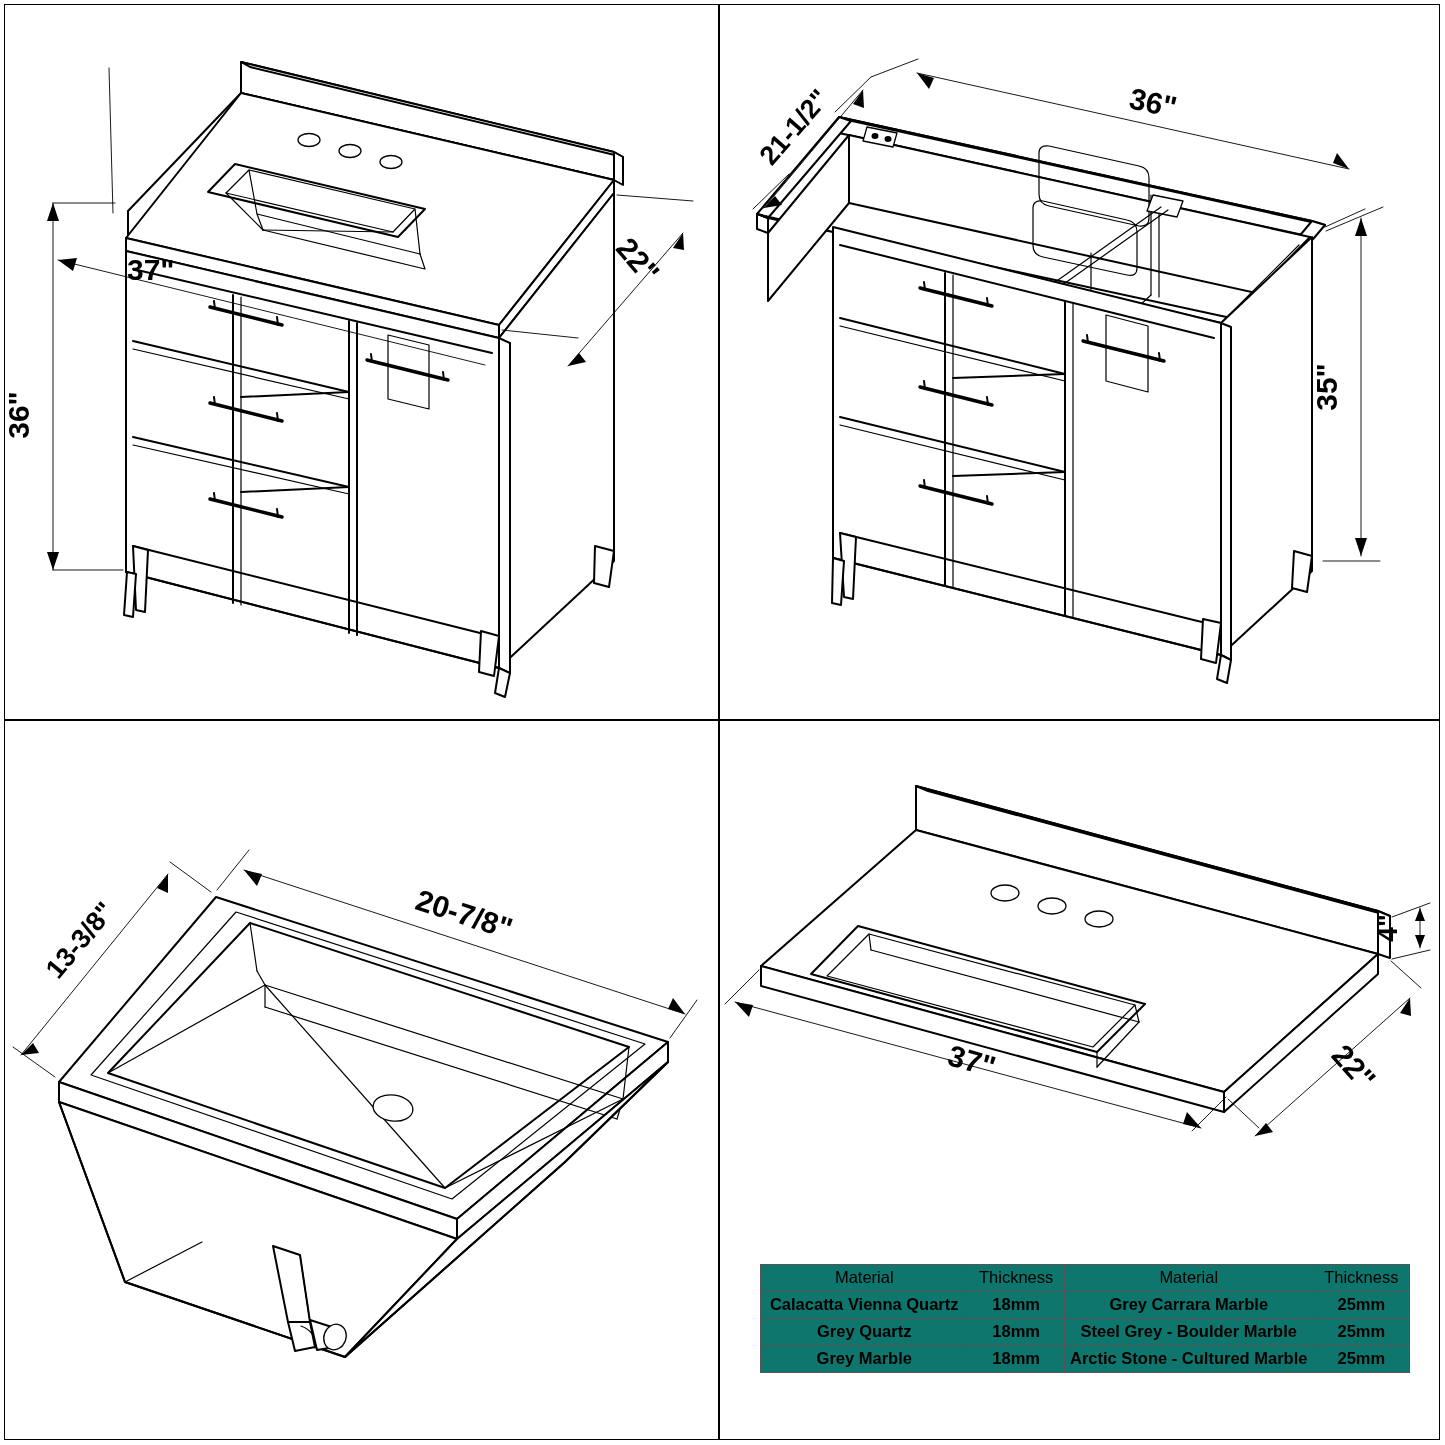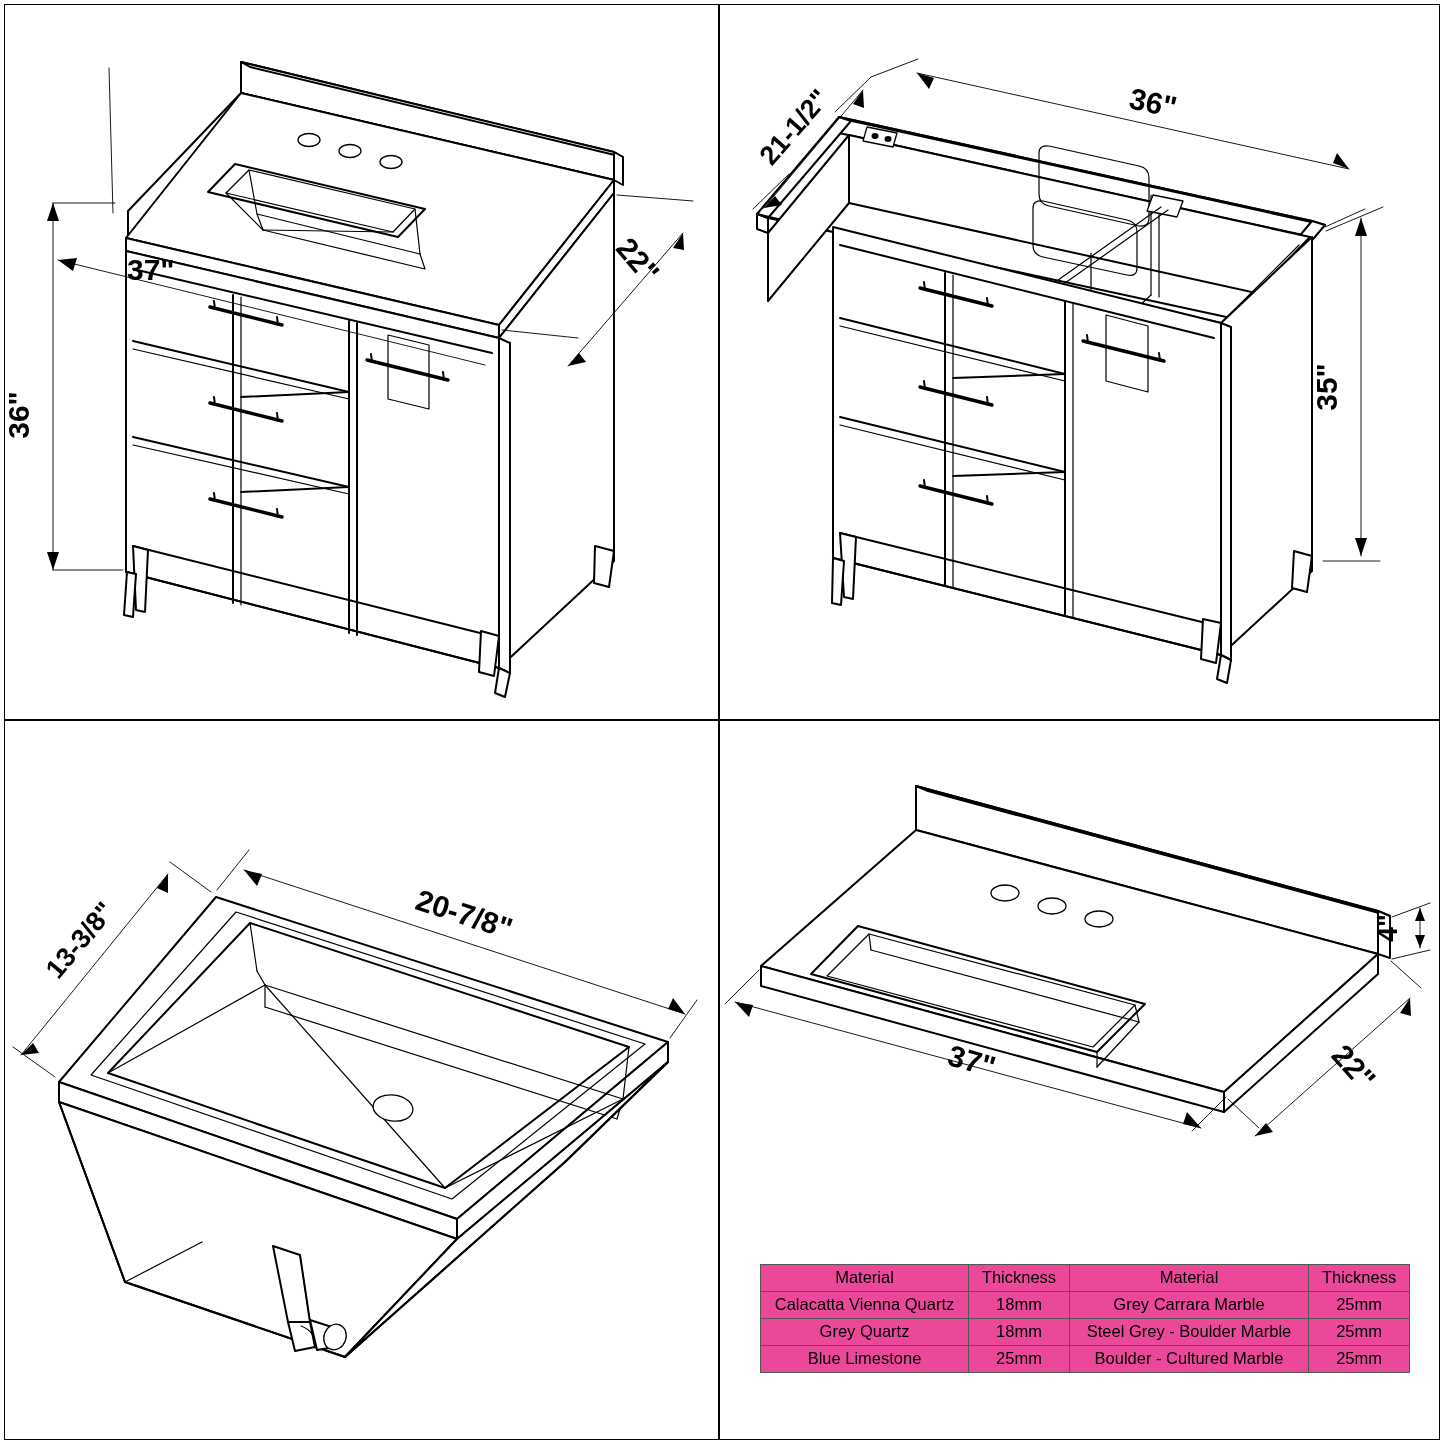--- a/index.html
+++ b/index.html
@@ -57,32 +57,32 @@
   
   #material-table-wrap {
     position: absolute;
     left: 760px;
     top: 1264px;
     width: 650px;
   }
   table.material-table {
     border-collapse: collapse;
     width: 650px;
-    background: #ec4899;
+    background: #0f766e;
   }
   table.material-table td, table.material-table th {
     border: 1px solid #555555;
     font-family: "Liberation Sans", sans-serif;
     font-size: 16.5px;
     color: #000000;
     text-align: center;
     padding: 2px 4px;
     height: 22px;
     line-height: 1.05;
-    font-weight: normal;
+    font-weight: bold;
     white-space: nowrap;
   }
   table.material-table tr.header-row td {
     font-weight: normal;
   }
   table.material-table td.col-mat  { width: 208px; }
   table.material-table td.col-thk  { width: 100px; }
   table.material-table td.col-mat2 { width: 242px; }
   table.material-table td.col-thk2 { width: 100px; }
 
@@ -465,22 +465,22 @@
           <td class="col-mat2">Grey Carrara Marble</td>
           <td class="col-thk2">25mm</td>
         </tr>
         <tr>
           <td class="col-mat">Grey Quartz</td>
           <td class="col-thk">18mm</td>
           <td class="col-mat2">Steel Grey - Boulder Marble</td>
           <td class="col-thk2">25mm</td>
         </tr>
         <tr>
-          <td class="col-mat">Blue Limestone</td>
-          <td class="col-thk">25mm</td>
-          <td class="col-mat2">Boulder - Cultured Marble</td>
+          <td class="col-mat">Grey Marble</td>
+          <td class="col-thk">18mm</td>
+          <td class="col-mat2">Arctic Stone - Cultured Marble</td>
           <td class="col-thk2">25mm</td>
         </tr>
       </tbody>
     </table>
   </div>
 
 </div>
 
 </body></html>

